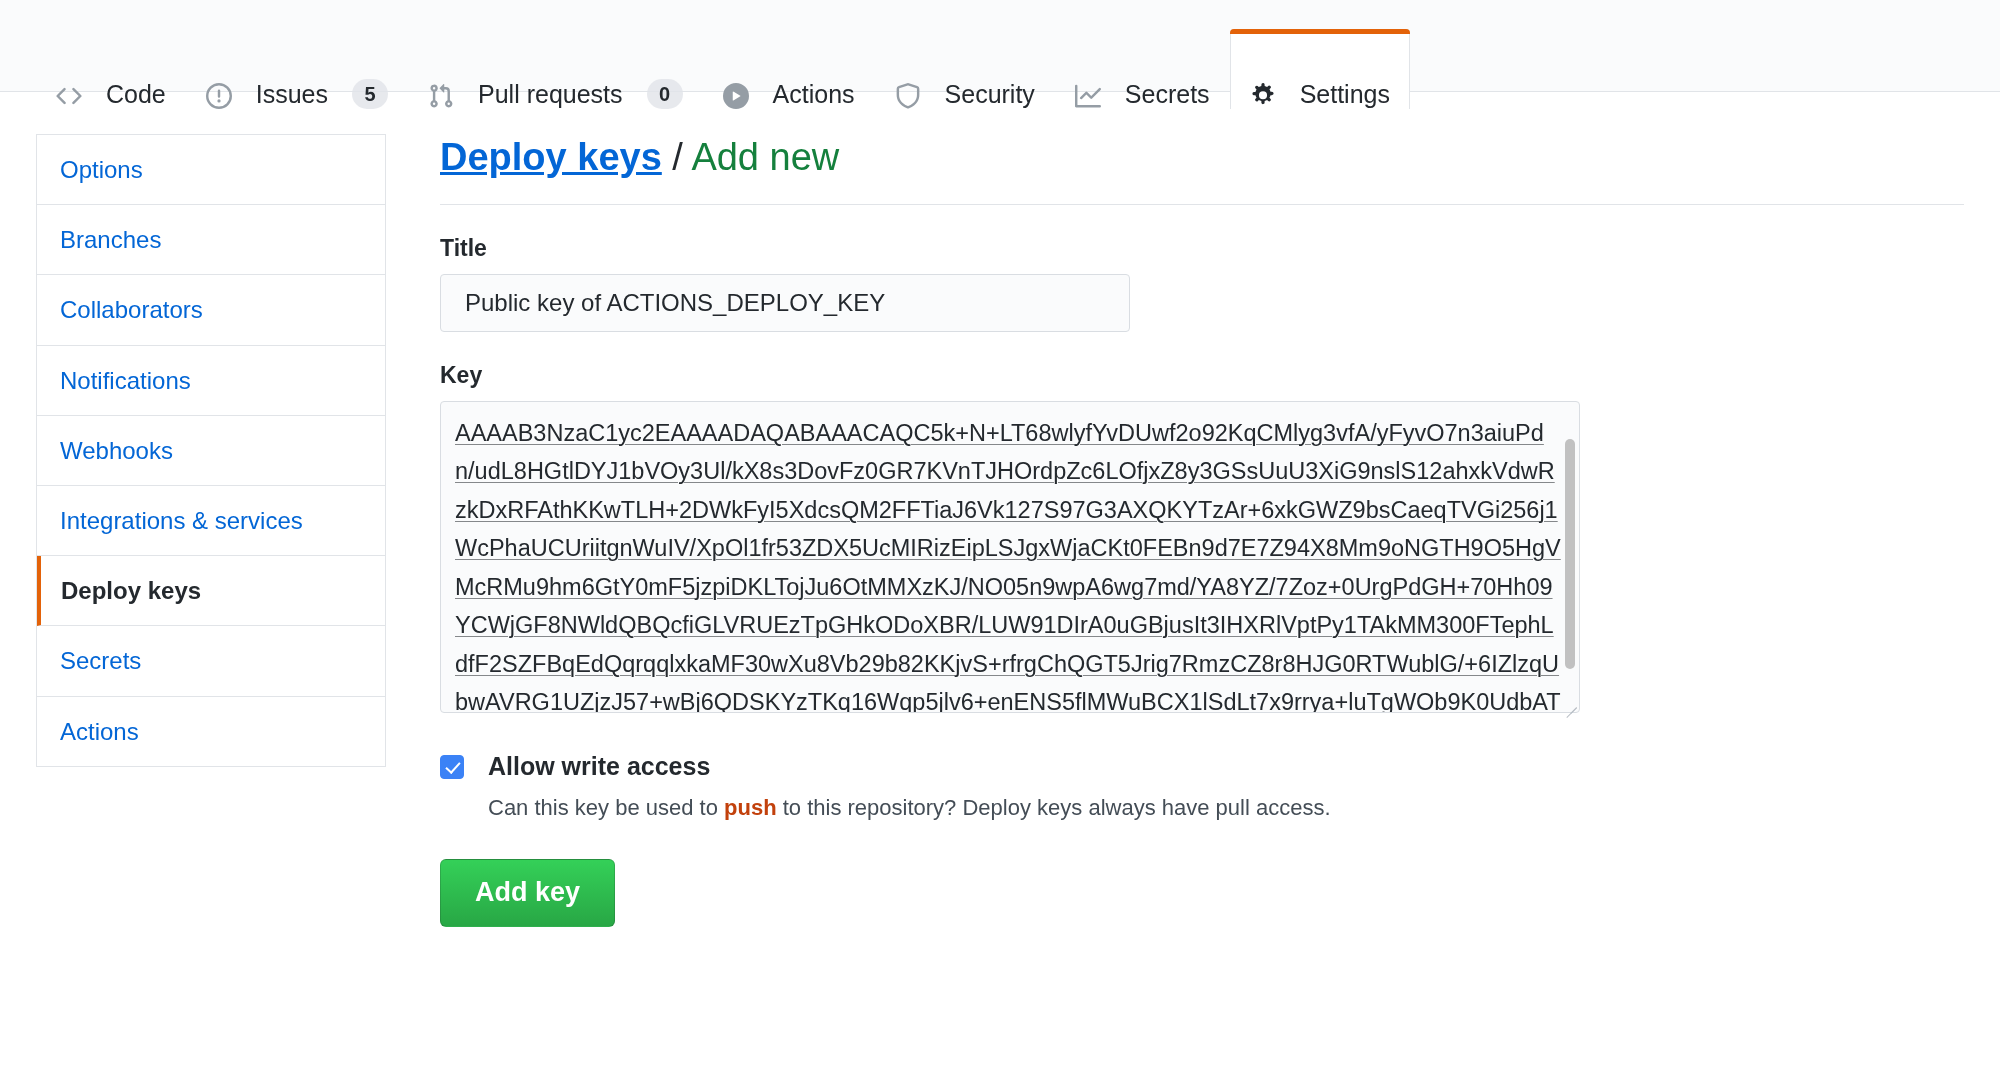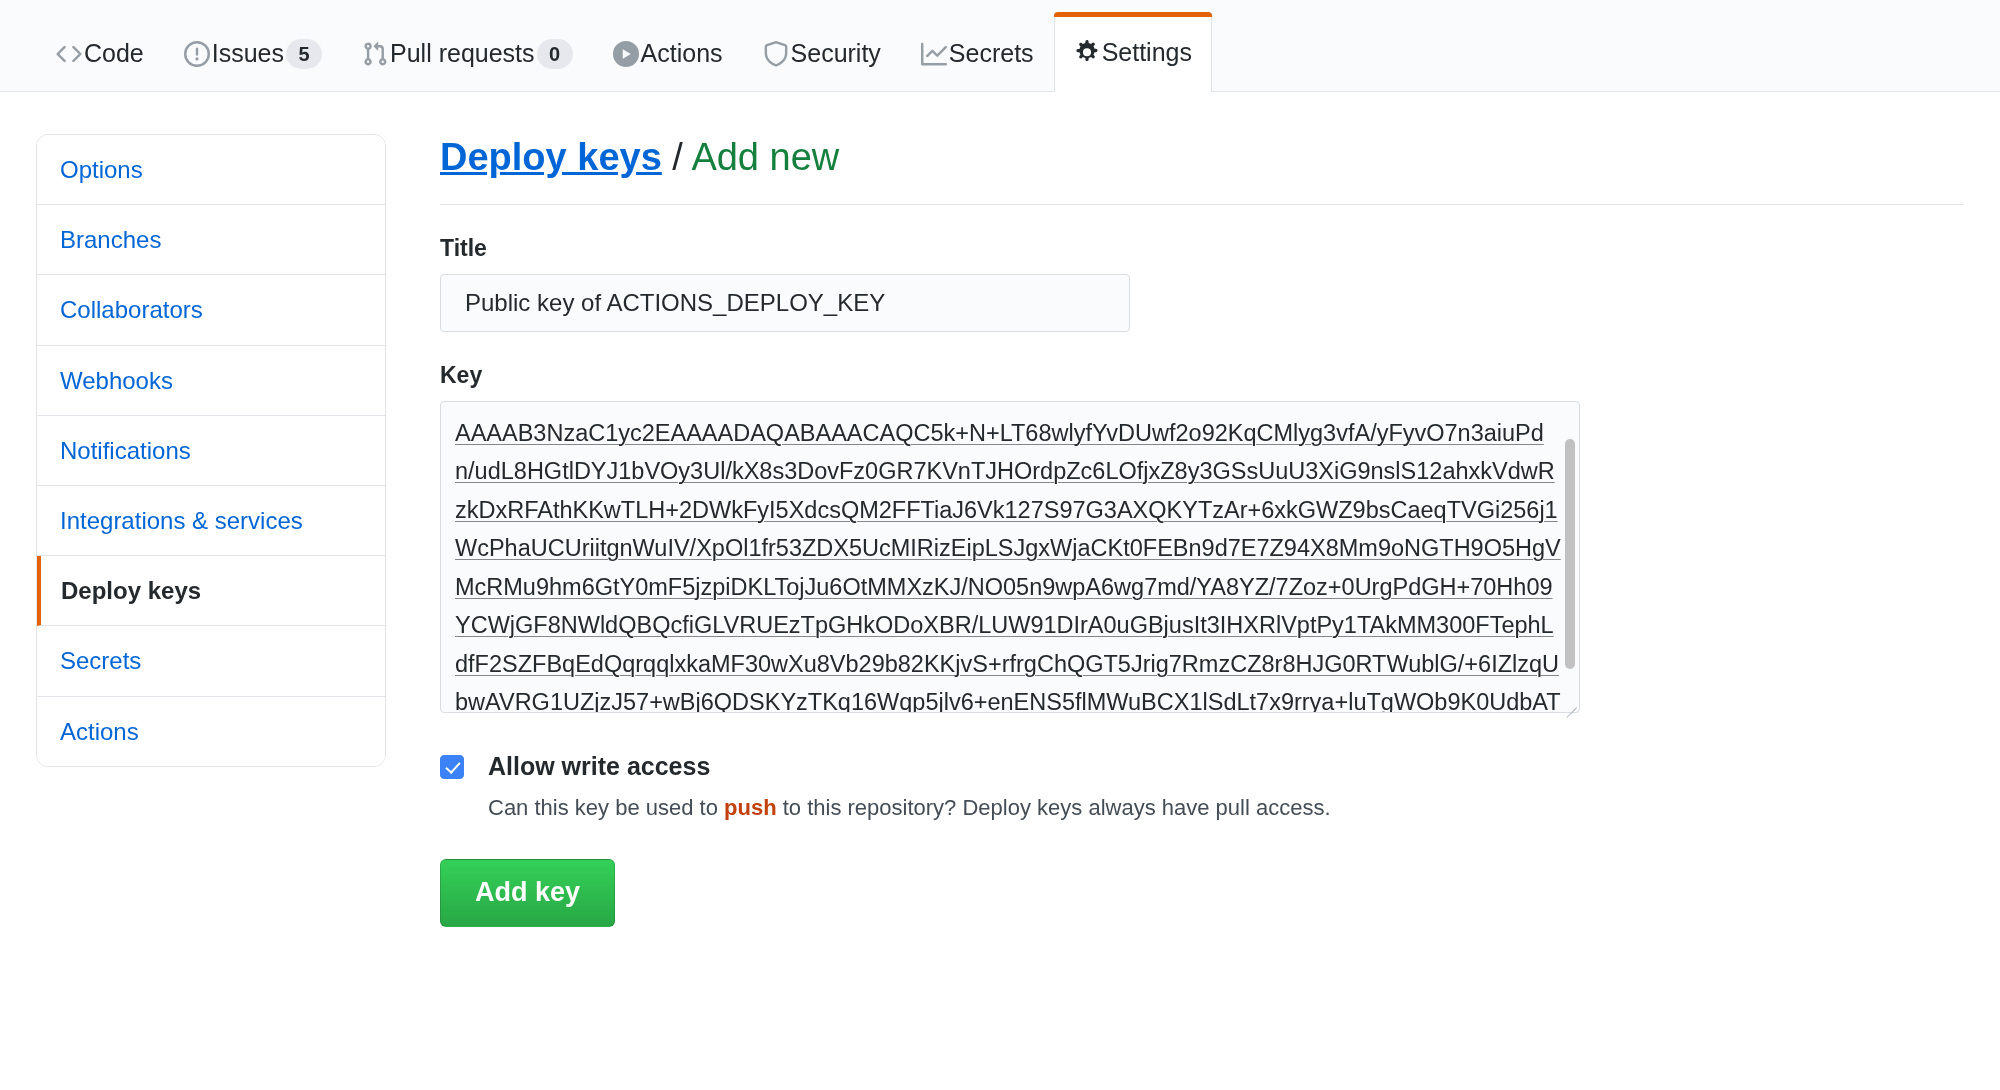--- a/index.html
+++ b/index.html
@@ -22,31 +22,31 @@
     height: 92px;
     background: #fafbfc;
     border-bottom: 1px solid #e1e4e8;
     display: flex;
     align-items: flex-end;
     padding-left: 36px;
     box-sizing: border-box;
   }
   .nav-item {
     display: flex;
-    align-items: center;
-    gap: 2px;
+    align-items: flex-end;
+    gap: 24px;
     height: 78px;
     padding: 0 19px;
     font-size: 25px;
     color: #24292e;
     box-sizing: border-box;
     border: 1px solid transparent;
     border-bottom: none;
     position: relative;
-    top: 1px;
+    top: 18px;
     white-space: nowrap;
   }
   .nav-item.active {
     background: #ffffff;
     border-color: #e1e4e8;
     border-radius: 4px 4px 0 0;
     font-weight: 400;
     height: 80px;
   }
   .nav-item.active::before {
@@ -85,21 +85,21 @@
     display: flex;
     padding: 42px 36px 0 36px;
     box-sizing: border-box;
   }
 
   
   .sidebar {
     width: 348px;
     flex: 0 0 348px;
     border: 1px solid #e1e4e8;
-    border-radius: 12px;
+    border-radius: 0;
     overflow: hidden;
     background: #ffffff;
     align-self: flex-start;
   }
   .menu-item {
     display: block;
     padding: 19px 0 19px 23px;
     font-size: 24px;
     color: #0366d6;
     border-bottom: 1px solid #e1e4e8;
@@ -365,22 +365,22 @@
   </div>
 
 </div>
 
 <div class="page">
 
   <nav class="sidebar">
     <a class="menu-item" href="#">Options</a>
     <a class="menu-item" href="#">Branches</a>
     <a class="menu-item" href="#">Collaborators</a>
+    <a class="menu-item" href="#">Notifications</a>
     <a class="menu-item" href="#">Webhooks</a>
-    <a class="menu-item" href="#">Notifications</a>
     <a class="menu-item" href="#">Integrations &amp; services</a>
     <a class="menu-item selected" href="#">Deploy keys</a>
     <a class="menu-item" href="#">Secrets</a>
     <a class="menu-item" href="#">Actions</a>
   </nav>
 
   <main class="content">
 
     <h1 class="page-title">
       <a class="link" href="#">Deploy keys</a><span class="sep"> / </span><span class="current">Add new</span>

